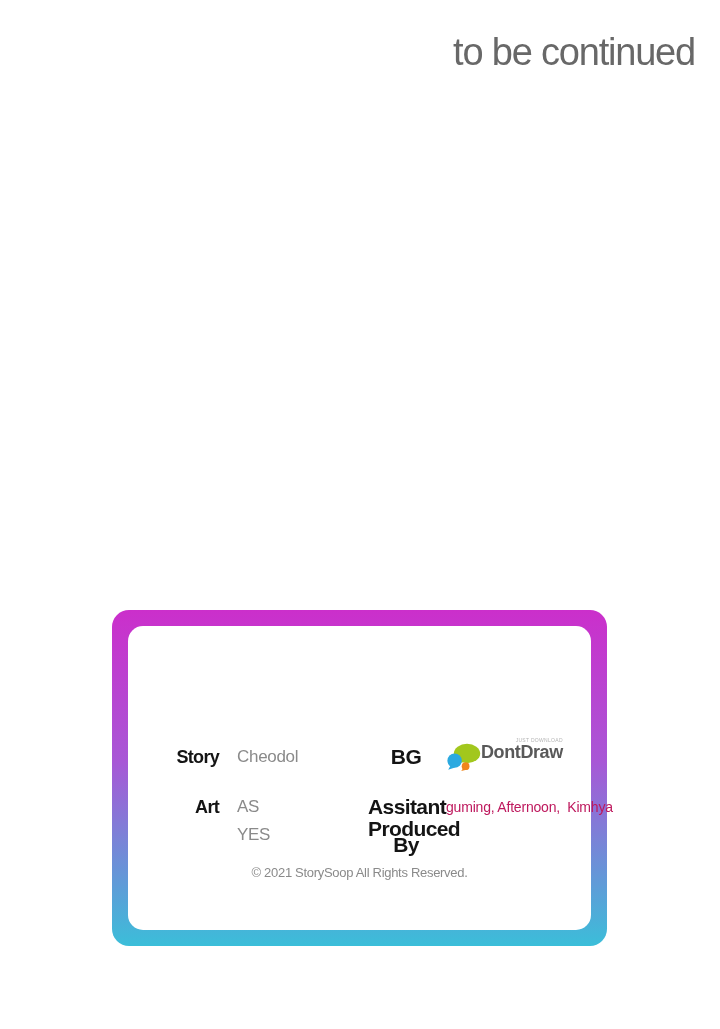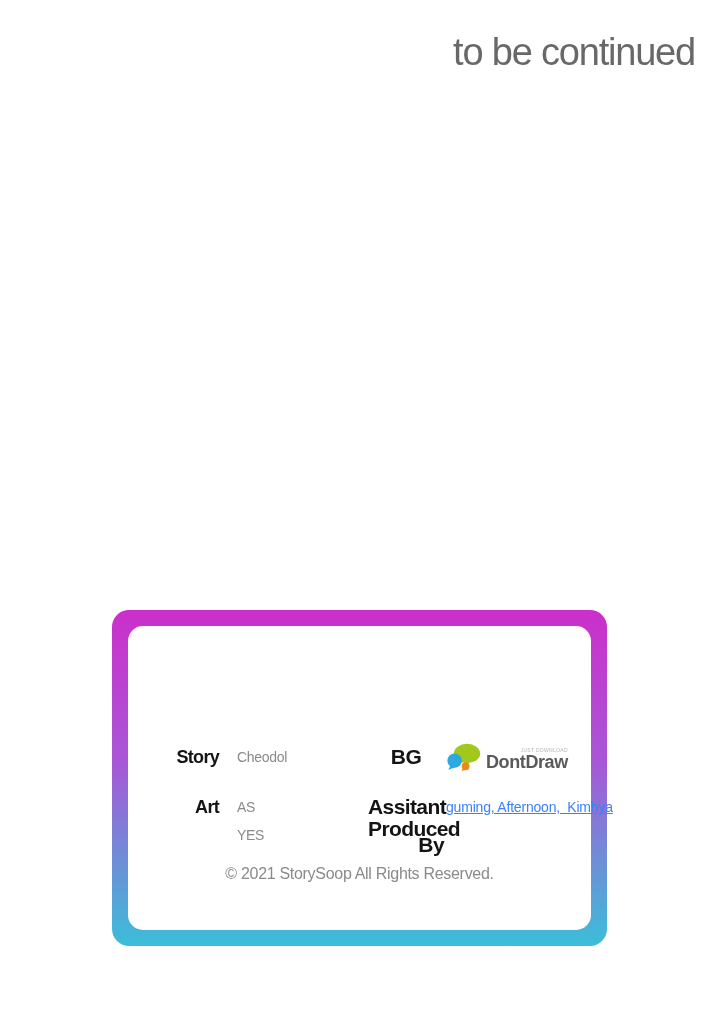--- a/index.html
+++ b/index.html
@@ -49,70 +49,68 @@
   .c-label-left {
     position: absolute; left: 0; top: 0;
     width: 91px; height: 100%;
     text-align: right;
     font-size: 18px; font-weight: 700;
     color: #141414; letter-spacing: -0.7px;
     line-height: 26px;
   }
   .c-val-left {
     position: absolute; left: 109px; top: 0; height: 100%;
-    font-size: 14px; color: #8a8a8a; letter-spacing: -0.3px;
+    font-size: 17px; color: #8a8a8a; letter-spacing: -0.3px;
     line-height: 26px;
   }
   .c-label-right {
     position: absolute; left: 240px; top: 0;
     width: 76px; height: 100%;
     text-align: center;
     font-size: 21px; font-weight: 700;
     color: #141414; letter-spacing: -0.6px;
     line-height: 26px;
   }
   .c-label-right.two-line {
     line-height: 16px;
     padding-top: 2px;
     box-sizing: border-box;
-    text-align: right;
   }
   .c-val-right {
     position: absolute; left: 318px; top: 0; height: 100%;
     display: flex; align-items: center;
   }
   .assist-names {
-    font-size: 14px; color: #3b82f6; letter-spacing: -0.2px;
+    font-size: 14px; color: #be185d; letter-spacing: -0.2px;
     white-space: pre;
-    text-decoration: underline;
   }
 
   
-  .logo { display: flex; align-items: flex-end; gap: 5px; }
+  .logo { display: flex; align-items: flex-start; }
   .bubbles-icon { display: block; }
   .wordmark {
     position: relative;
     font-size: 18px; font-weight: 700;
     color: #595959; letter-spacing: -0.4px;
     line-height: 18px;
   }
   .wordmark .tagline {
     position: absolute;
     top: -5px; right: 0;
     font-size: 5px; font-weight: 400;
     color: #b5b5b5; letter-spacing: 0.3px;
     line-height: 5px;
     white-space: nowrap;
   }
 
   .copyright {
     position: absolute;
     left: 0; top: 239px; width: 100%;
     text-align: center;
-    font-size: 16px; color: #8a8a8a; letter-spacing: -0.3px;
+    font-size: 13px; color: #8a8a8a; letter-spacing: -0.3px;
   }
 </style>
 </head>
 <body>
 
 <div class="tbc">to be continued</div>
 
 <div class="card-border">
   <div class="card-inner">
 

